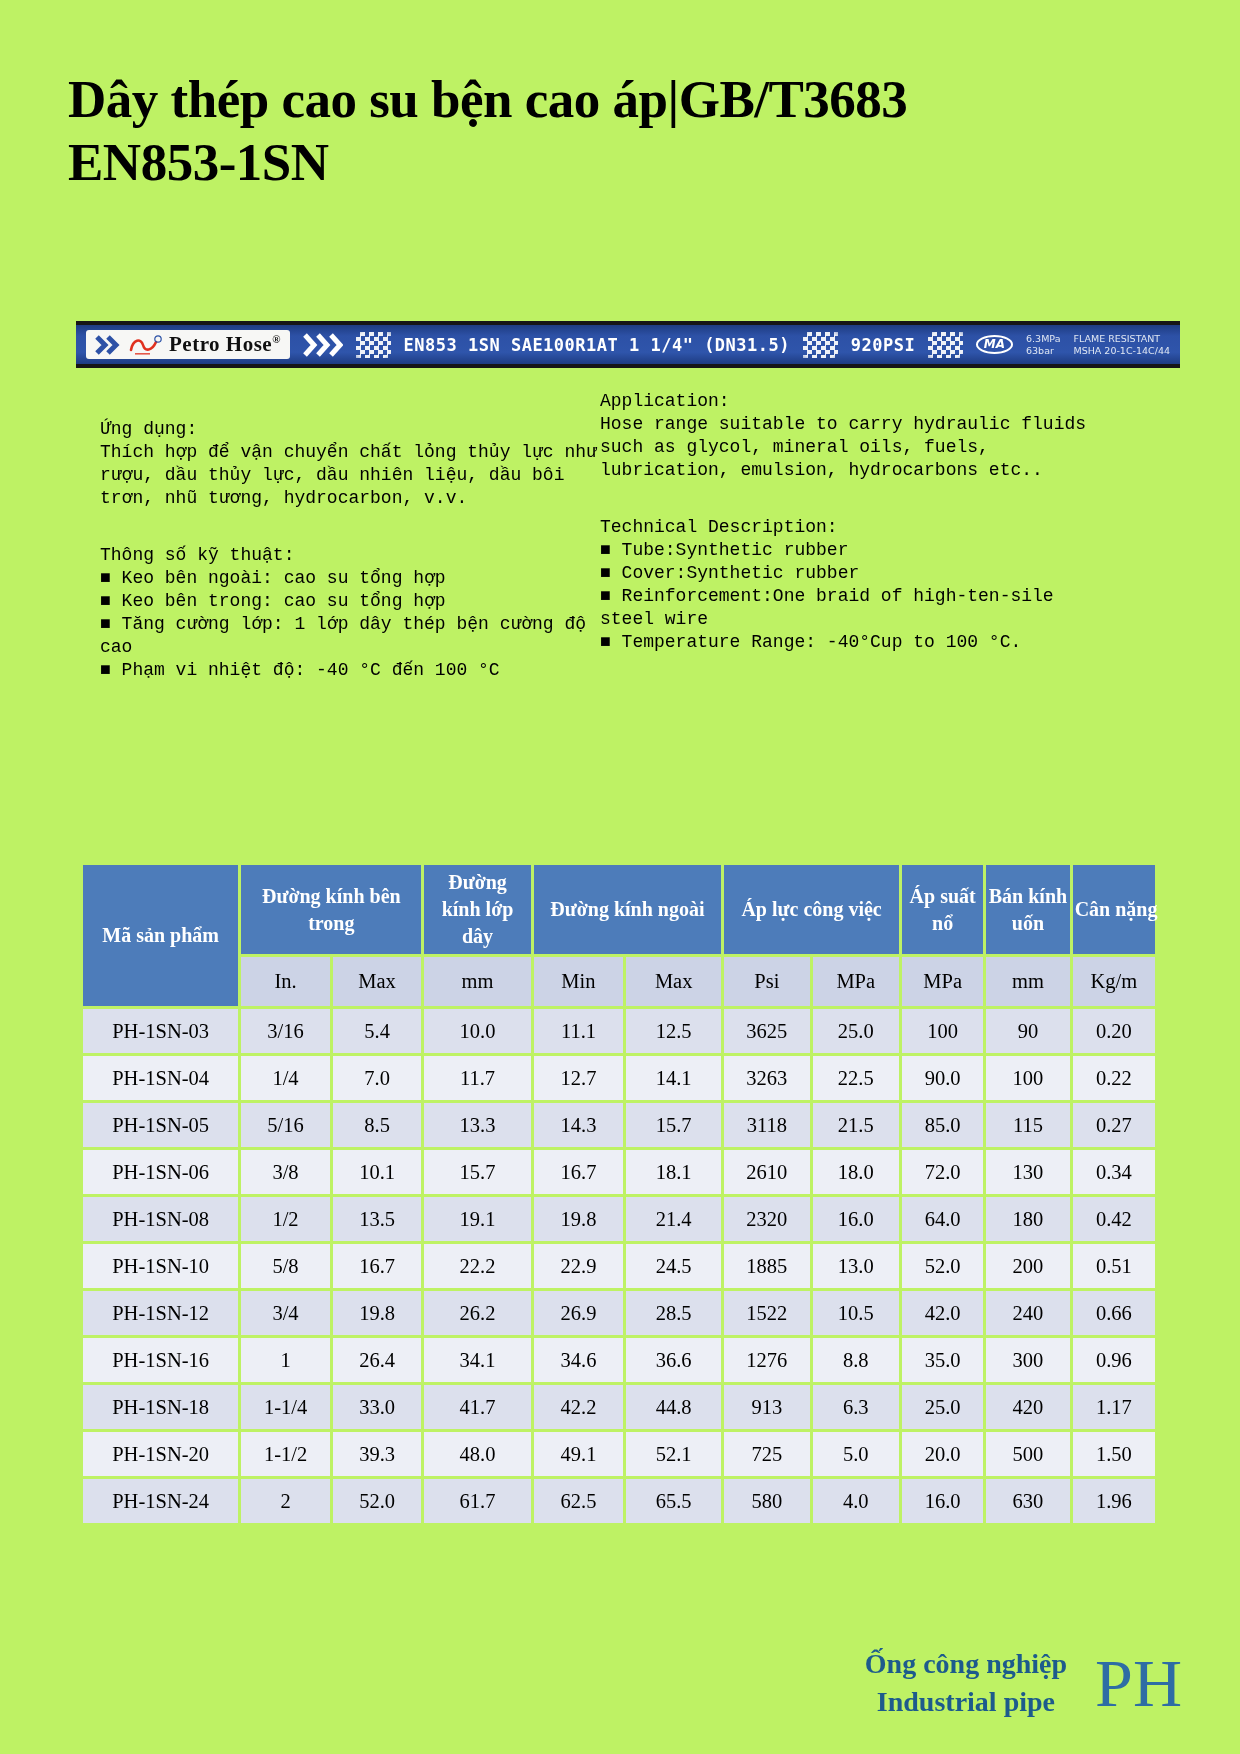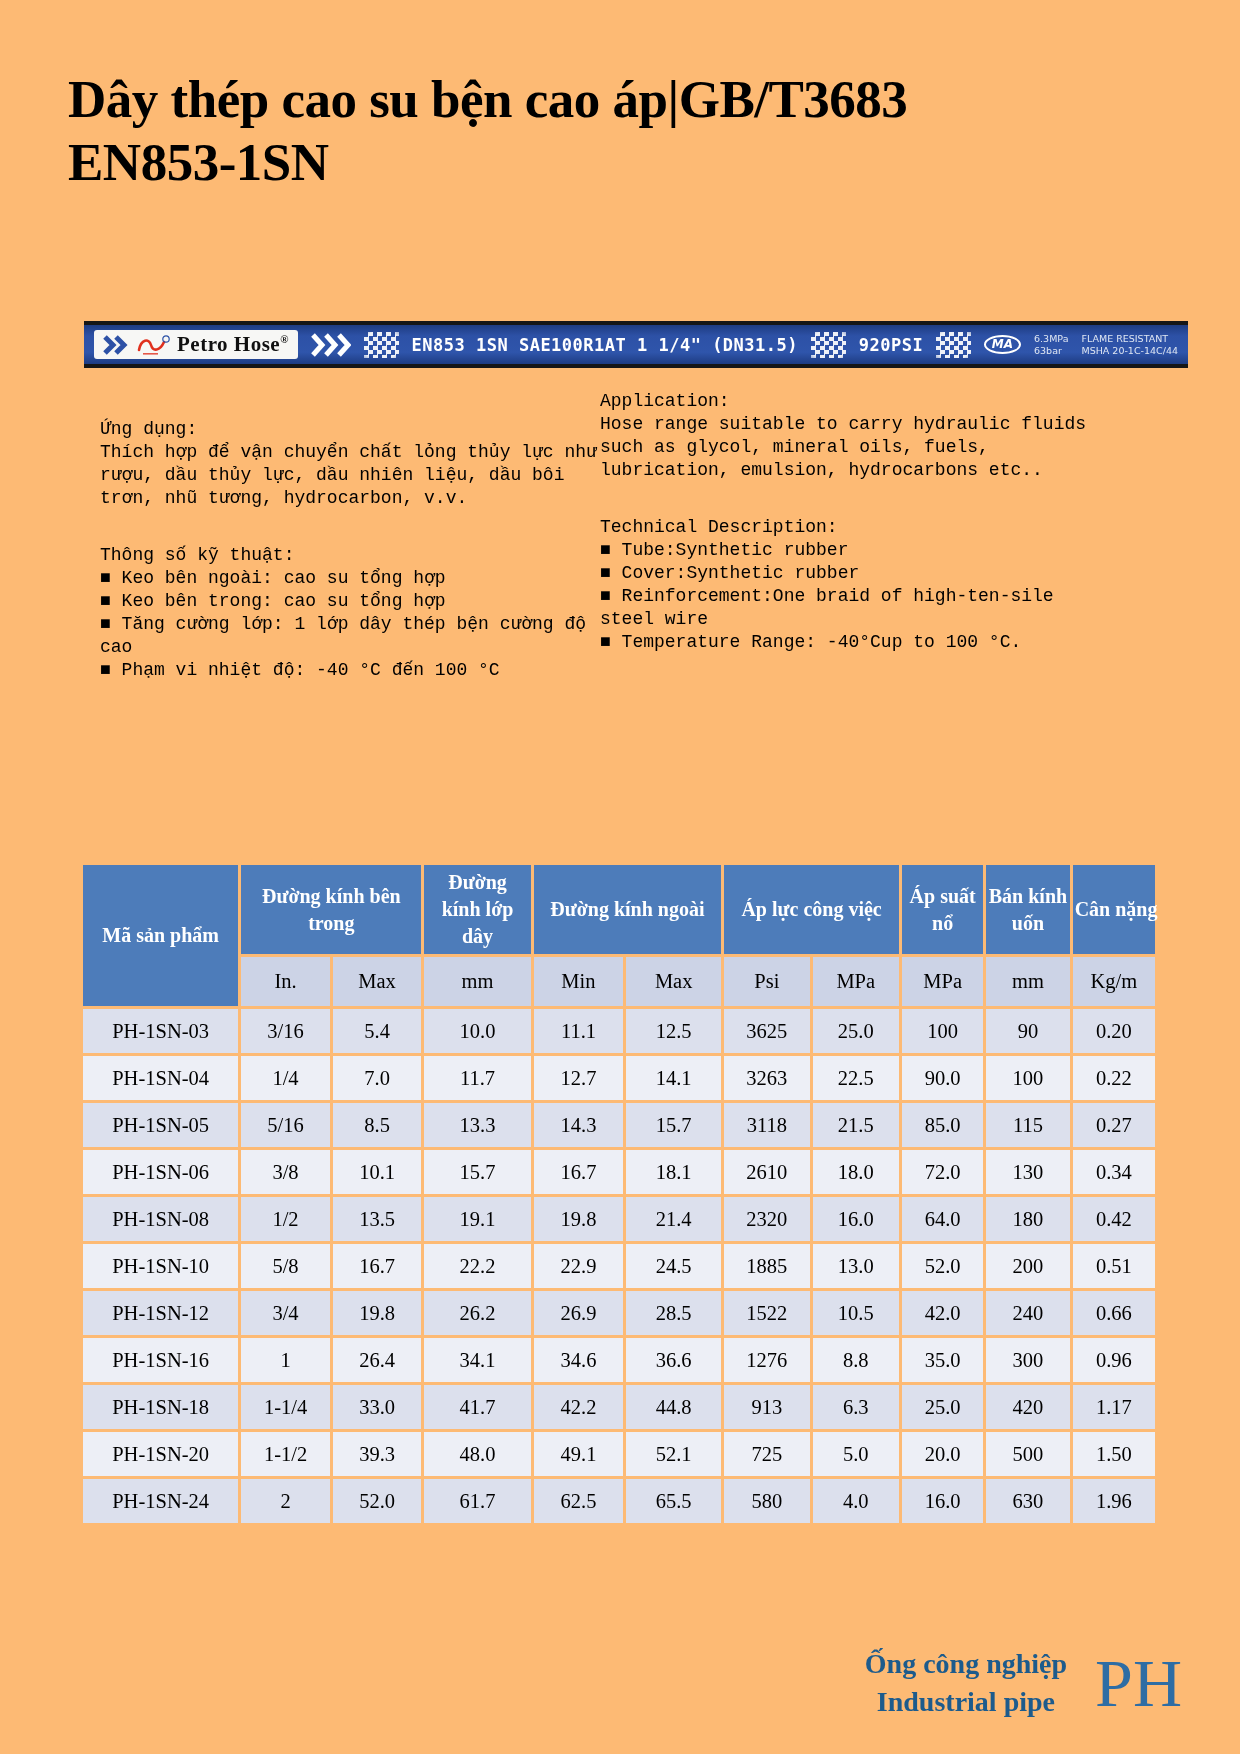--- a/index.html
+++ b/index.html
@@ -1,25 +1,25 @@
 <!DOCTYPE html>
 <html><head>
 <meta charset="utf-8">
 <style>
   * { margin:0; padding:0; box-sizing:border-box; }
   html,body { background:#ffffff; }
   body { width:1240px; height:1754px; font-family:"Liberation Serif", serif; color:#000; position:relative; }
-  .page { position:relative; width:1240px; height:1754px; background:#fdba74; overflow:hidden; }
+  .page { position:relative; width:1240px; height:1754px; background:#bef264; overflow:hidden; }
 
   
   .title { position:absolute; top:68px; left:68px; width:1060px;
            font-size:53px; font-weight:bold; line-height:1.18; letter-spacing:-0.5px; }
 
   
-  .banner { position:absolute; top:321px; left:84px; width:1104px; height:47px;
+  .banner { position:absolute; top:321px; left:76px; width:1104px; height:47px;
             background:linear-gradient(180deg,#1e3c82 0%, #2d51a6 28%, #2f55ab 70%, #1e3c82 100%);
             border-top:4px solid #161616; border-bottom:4px solid #161616;
             display:flex; align-items:center; padding:0 10px; gap:13px; overflow:hidden; }
   .brand-panel { background:#f7f7f5; border-radius:3px; height:29px; display:flex; align-items:center;
                  padding:0 9px; gap:7px; flex-shrink:0; }
   .brand-text { font-weight:bold; font-size:21px; color:#101010; white-space:nowrap; letter-spacing:.5px; }
   .reg { font-size:11px; vertical-align:super; font-weight:bold; }
   .checker { width:50px; height:26px; flex-shrink:1;
              background:repeating-conic-gradient(#ffffff 0% 25%, rgba(255,255,255,0) 25% 50%);
              background-size:9px 9px; opacity:.92;

